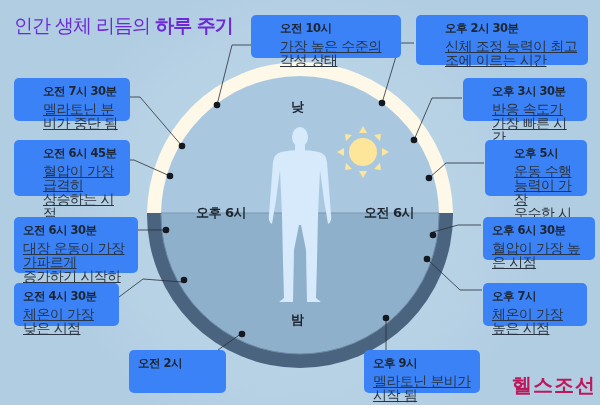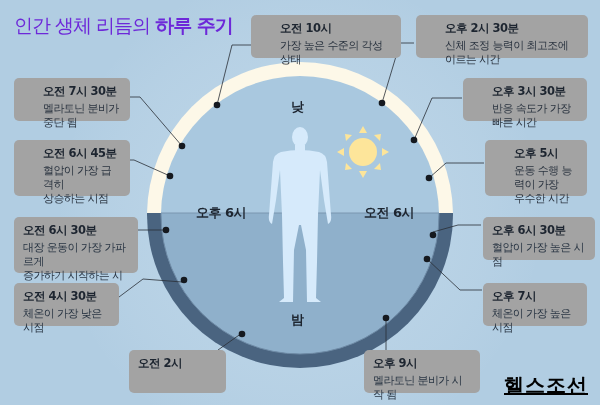--- a/index.html
+++ b/index.html
@@ -2,27 +2,27 @@
 <html><head>
 <meta charset="utf-8">
 <style>
   html, body { margin: 0; padding: 0; }
   body { width: 600px; height: 405px; overflow: hidden; font-family: "DejaVu Sans", sans-serif; }
   .canvas { position: relative; width: 600px; height: 405px; background: #b1cde2; overflow: hidden; }
   .glow { position: absolute; border-radius: 50%; }
   .title { position: absolute; left: 14px; top: 13px; font-size: 19px; color: #6d28d9; letter-spacing: -1px; white-space: nowrap; }
   .title b { font-weight: bold; }
   .card { position: absolute; border-radius: 5px; padding: 6px 9px; box-sizing: border-box; }
-  .card.day { background: #a3a3a3; padding-left: 29px; }
-  .card.night { background: #a3a3a3; }
+  .card.day { background: #3b82f6; padding-left: 29px; }
+  .card.night { background: #3b82f6; }
   .card .t { font-size: 11.5px; font-weight: bold; color: #1d2530; letter-spacing: -0.5px; white-space: nowrap; }
-  .card .d { font-size: 11px; color: #2b3440; line-height: 14px; margin-top: 3px; letter-spacing: -0.6px; }
+  .card .d { font-size: 14px; color: #2b3440; line-height: 14px; margin-top: 3px; letter-spacing: -0.6px; text-decoration: underline; }
   .card.night .d { color: #2a3644; }
   .center-label { position: absolute; font-size: 13px; font-weight: bold; color: #1d2530; letter-spacing: -0.5px; white-space: nowrap; }
-  .brand { position: absolute; right: 12px; bottom: 6px; font-size: 20px; font-weight: bold; color: #000000; letter-spacing: 1px; text-decoration: underline; }
+  .brand { position: absolute; right: 4px; bottom: 6px; font-size: 20px; font-weight: bold; color: #be185d; letter-spacing: 1px; }
   svg.diagram { position: absolute; left: 0; top: 0; }
 </style>
 </head>
 <body>
 
 <div class="canvas">
 
   <div class="glow" style="left:60px;top:-25px;width:480px;height:480px;background:radial-gradient(circle, rgba(200,222,238,0.7) 0%, rgba(190,214,232,0.4) 55%, rgba(177,205,226,0) 72%);"></div>
 
   <div class="title">
@@ -107,21 +107,21 @@
 
   <div class="center-label" style="left:291px;top:98px;">낮</div>
   <div class="center-label" style="left:291px;top:311px;">밤</div>
   <div class="center-label" style="left:196px;top:204px;text-align:center;">오후 6시</div>
   <div class="center-label" style="left:364px;top:204px;">오전 6시</div>
 
   <div class="card day" style="left:251px;top:15px;width:150px;height:43px;">
     <div class="t">오전 10시</div>
     <div class="d">가장 높은 수준의 각성 상태</div>
   </div>
-  <div class="card day" style="left:416px;top:15px;width:172px;height:43px;">
+  <div class="card day" style="left:416px;top:15px;width:172px;height:50px;">
     <div class="t">오후 2시 30분</div>
     <div class="d">신체 조정 능력이 최고조에 이르는 시간</div>
   </div>
   <div class="card day" style="left:14px;top:78px;width:116px;height:43px;">
     <div class="t">오전 7시 30분</div>
     <div class="d">멜라토닌 분비가 중단 됨</div>
   </div>
   <div class="card day" style="left:463px;top:78px;width:124px;height:43px;">
     <div class="t">오후 3시 30분</div>
     <div class="d">반응 속도가 가장 빠른 시간</div>

